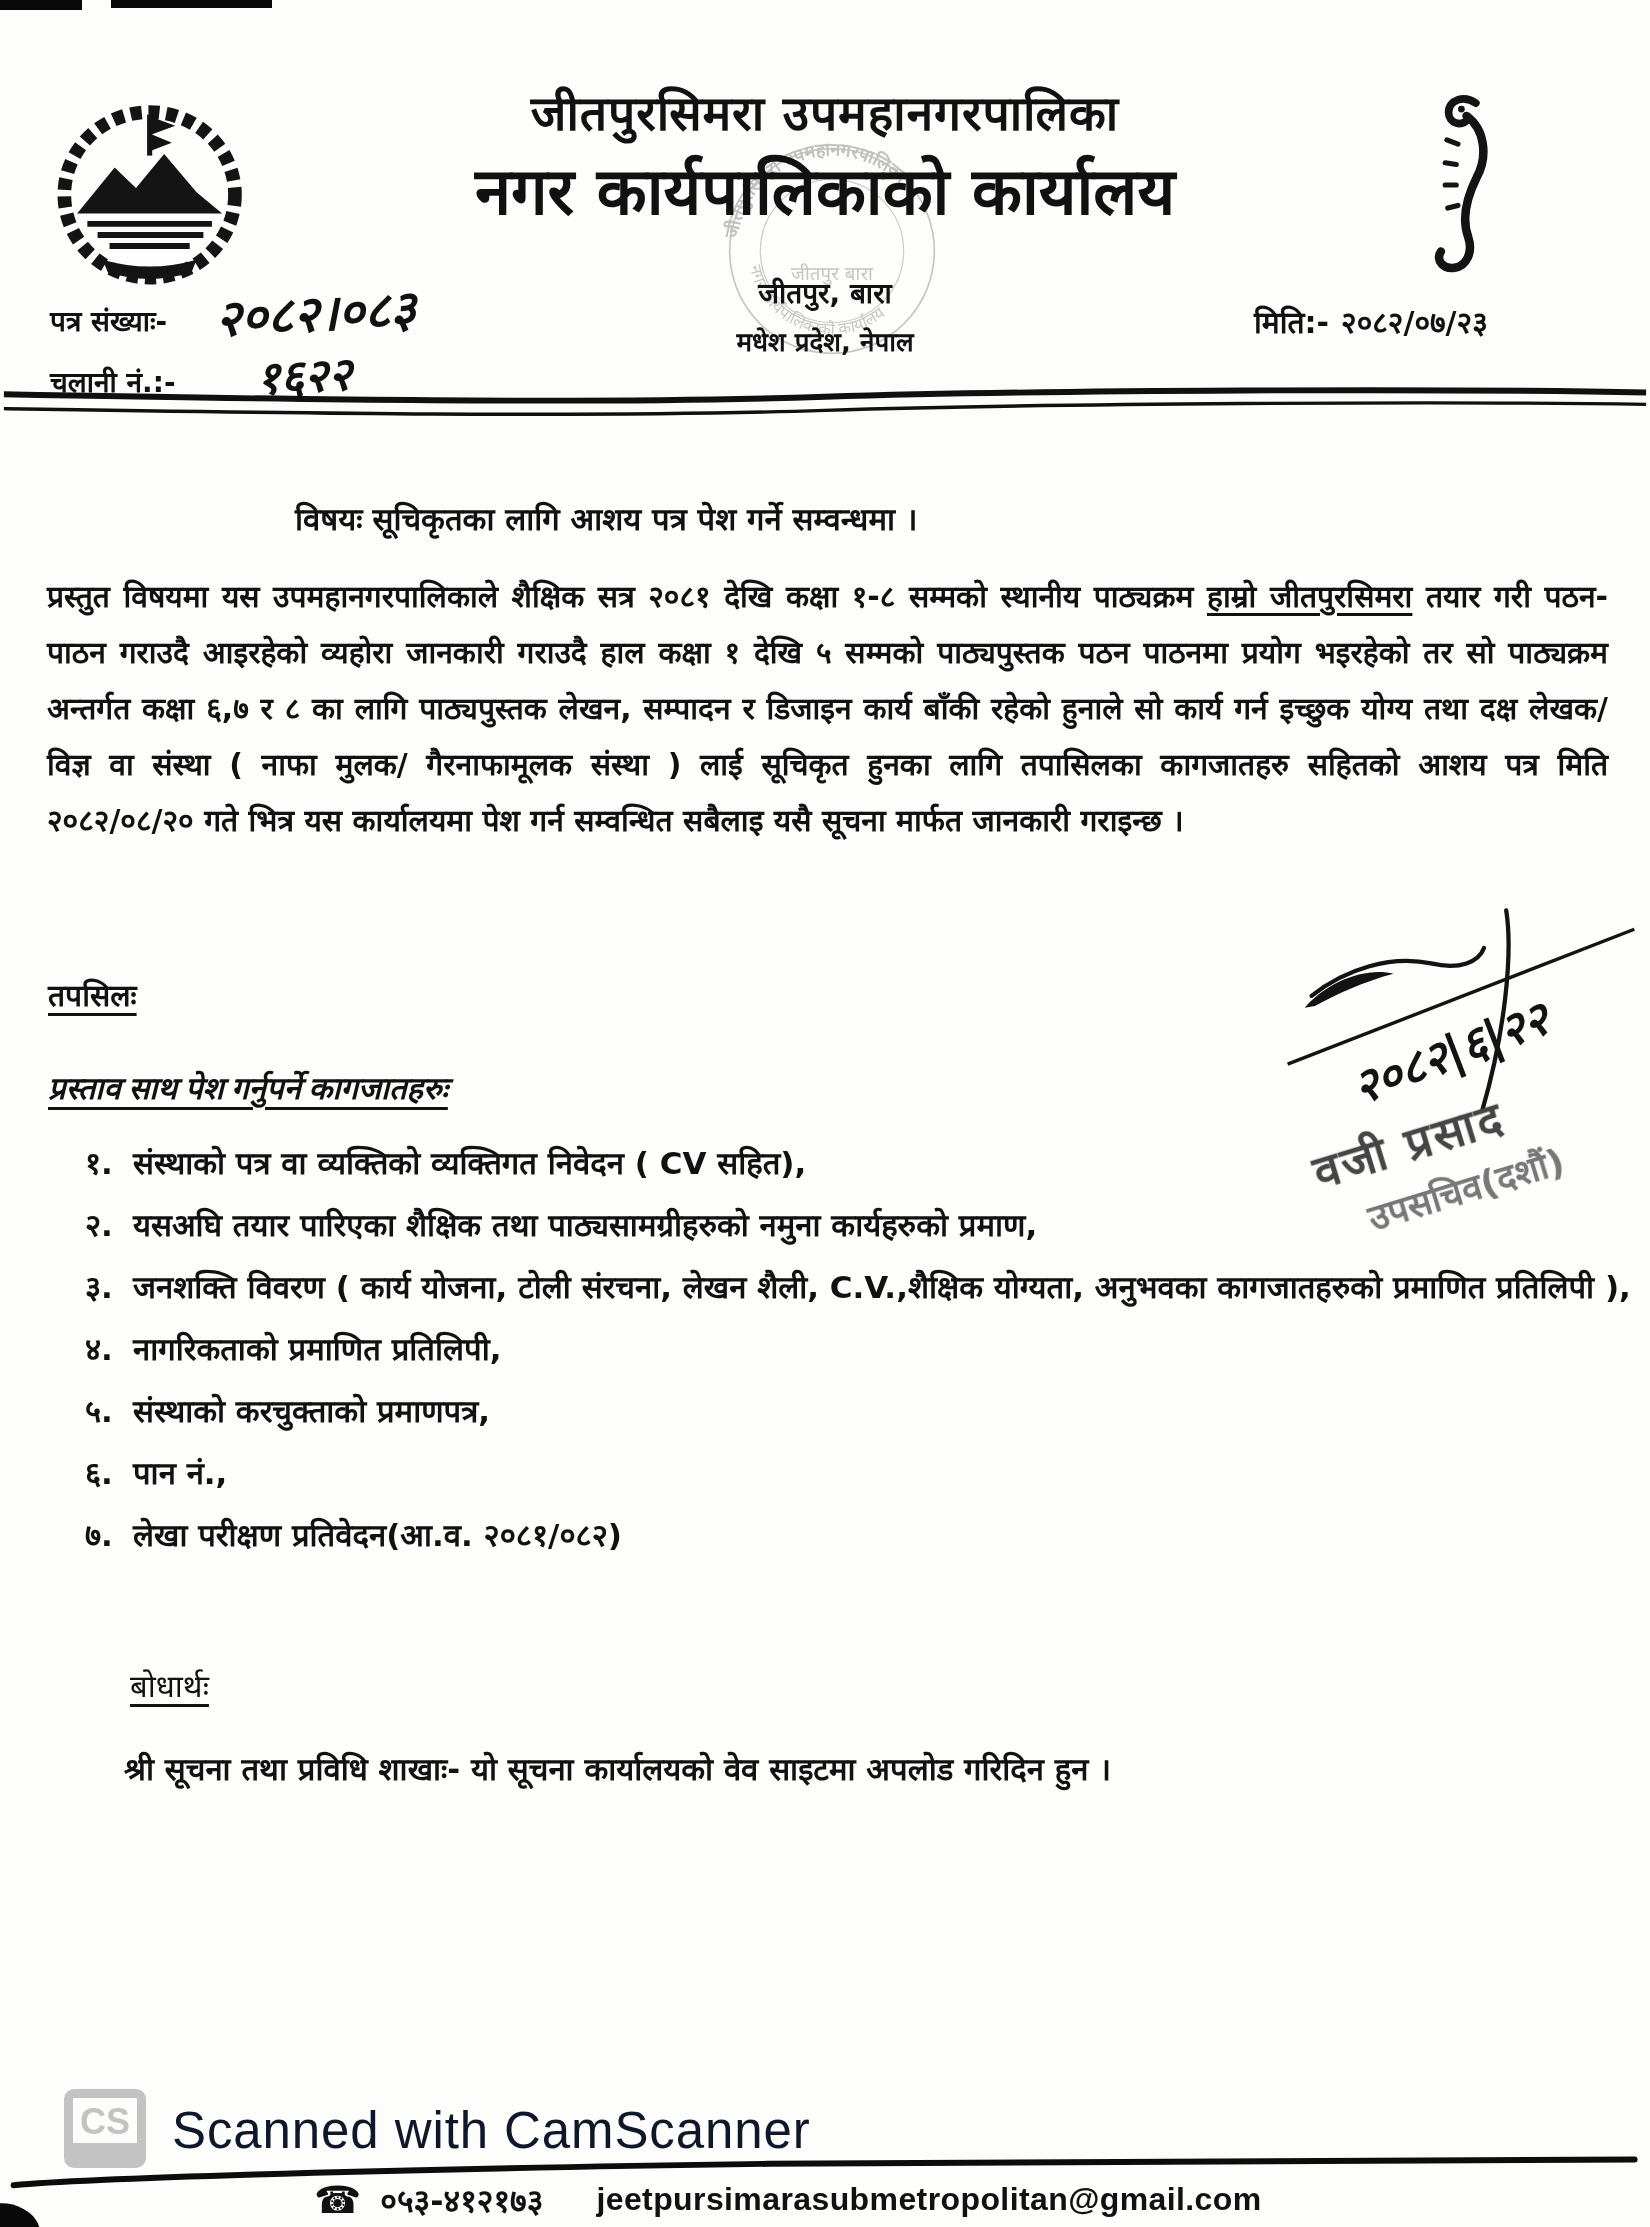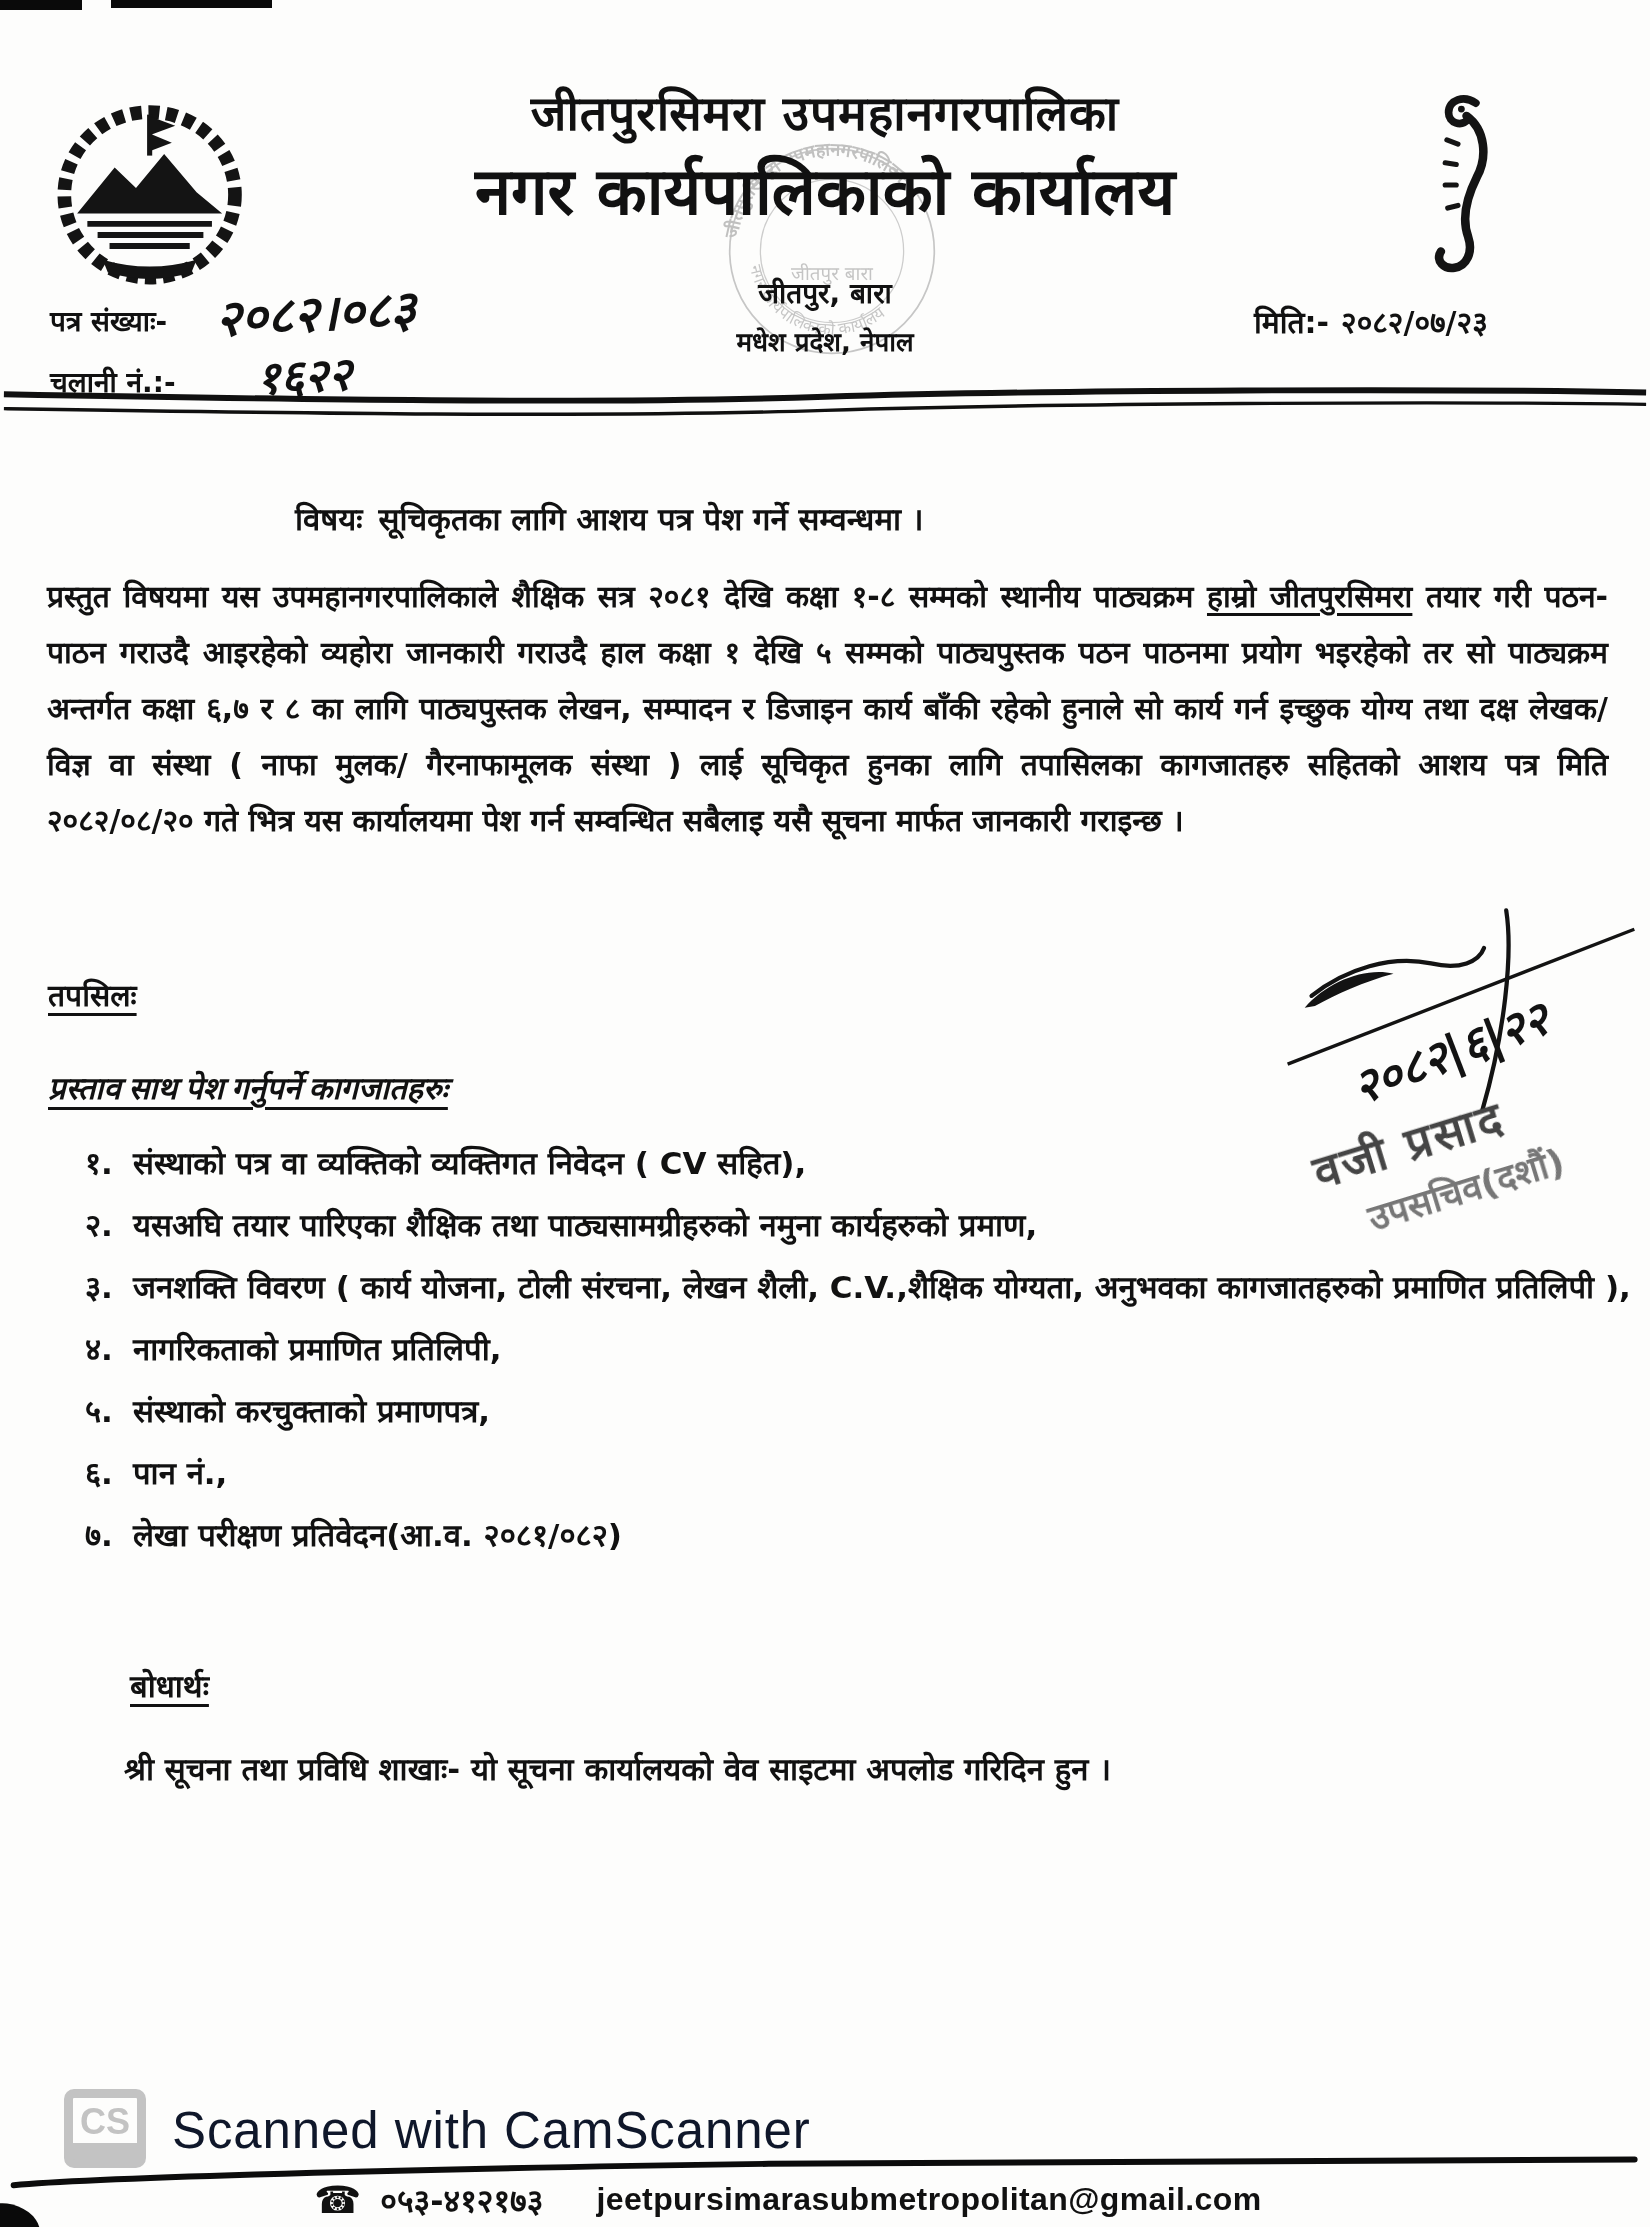--- a/index.html
+++ b/index.html
@@ -30,21 +30,21 @@
   .dispatch-label { left:50px; top:362px; font-size:28px; font-weight:bold; z-index:3; }
   .handwritten { font-style:italic; font-weight:bold; z-index:3; }
   .ref-value { left:215px; top:278px; font-size:50px; transform:rotate(-3deg); }
   .dispatch-value { left:256px; top:343px; font-size:46px; transform:rotate(-3deg); }
   .date-line { left:1254px; top:301px; font-size:30px; font-weight:bold; z-index:3; }
   .date-line .lbl { margin-right:12px; }
   .rule-top { left:0; top:384px; z-index:3; }
 
   
   .subject { left:295px; top:497px; font-size:31px; font-weight:bold; }
-  .subject .lbl { margin-right:16px; }
+  .subject .lbl { margin-right:10px; }
   .body-text {
     left:47px; top:569px; width:1561px;
     font-size:30px; line-height:56px; font-weight:600; text-align:justify;
   }
   .u-seg { text-decoration:underline; text-decoration-thickness:2.6px; text-underline-offset:6px; }
 
   .tapasil { left:48px; top:974px; font-size:30px; font-weight:bold;
     text-decoration:underline; text-decoration-thickness:2.6px; text-underline-offset:6.8px; }
 
   .sig-svg { left:1262px; top:895px; z-index:4; }
@@ -53,21 +53,21 @@
     text-decoration:underline; text-decoration-thickness:2.6px; text-underline-offset:7.7px;font-family:Liberation Serif, serif; }
 
   .stamp { left:1314px; top:1086px; width:367px; transform:rotate(-17deg); z-index:4; }
   .stamp-name { font-size:46px; font-weight:bold; color:#454545; letter-spacing:2.6px; filter:blur(0.3px); }
   .stamp-title { font-size:36px; font-weight:bold; color:#777; margin:5.1px 0 0 39px; filter:blur(0.4px); }
 
   .doc-list { left:85px; top:1141px; width:1548px; list-style:none; }
   .doc-list li { display:flex; margin-bottom:18px; font-size:31px; line-height:44px; font-weight:600; }
   .doc-list .num { width:48px; flex-shrink:0; }
 
-  .bodhartha { left:130px; top:1664px; font-size:31px; font-weight:bold;
+  .bodhartha { left:130px; top:1664px; font-size:31px; font-weight:normal;
     text-decoration:underline; text-decoration-thickness:2.6px; text-underline-offset:6.8px; }
   .bodhartha-line { left:124px; top:1747px; font-size:31px; font-weight:600; }
 
   
   .watermark { left:64px; top:2089px; display:flex; align-items:flex-start; }
   .cs-icon { position:relative; width:82px; height:79px; border:9.4px solid #c3c3c3; border-radius:10px;
     display:flex; align-items:center; justify-content:center; }
   .cs-letters { color:#c3c3c3; font-weight:bold; font-size:36px; font-family:"Liberation Sans", sans-serif; margin-top:-13.7px; }
   .cs-band { position:absolute; left:-0.9px; right:-0.9px; bottom:-0.9px; height:17px; background:#c3c3c3; border-radius:0 0 3.4px 3.4px; }
   .wm-text { margin:12px 0 0 26px; font-size:51px; color:#0f172a; font-family:"Liberation Sans", sans-serif; letter-spacing:0.9px; }

